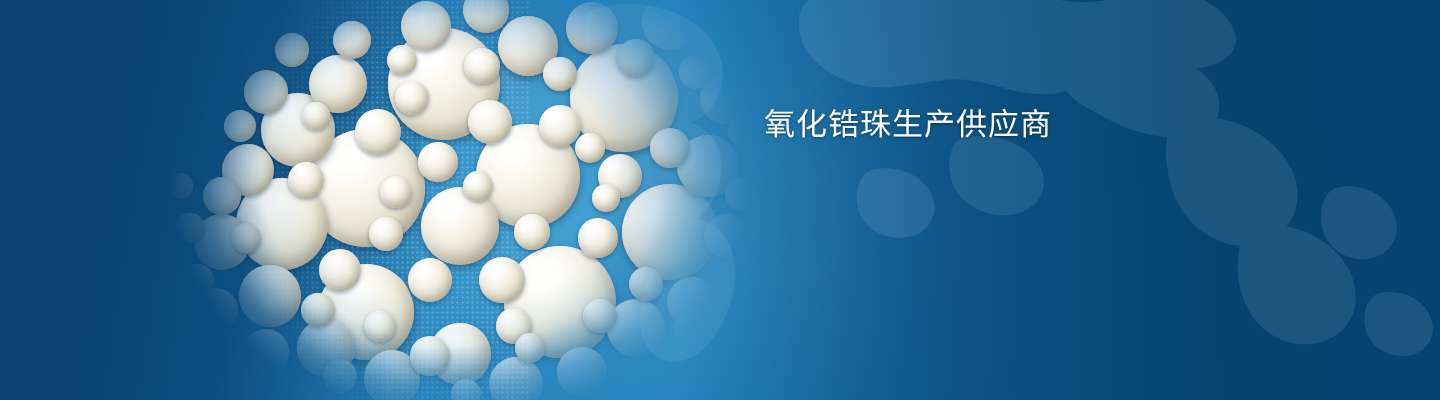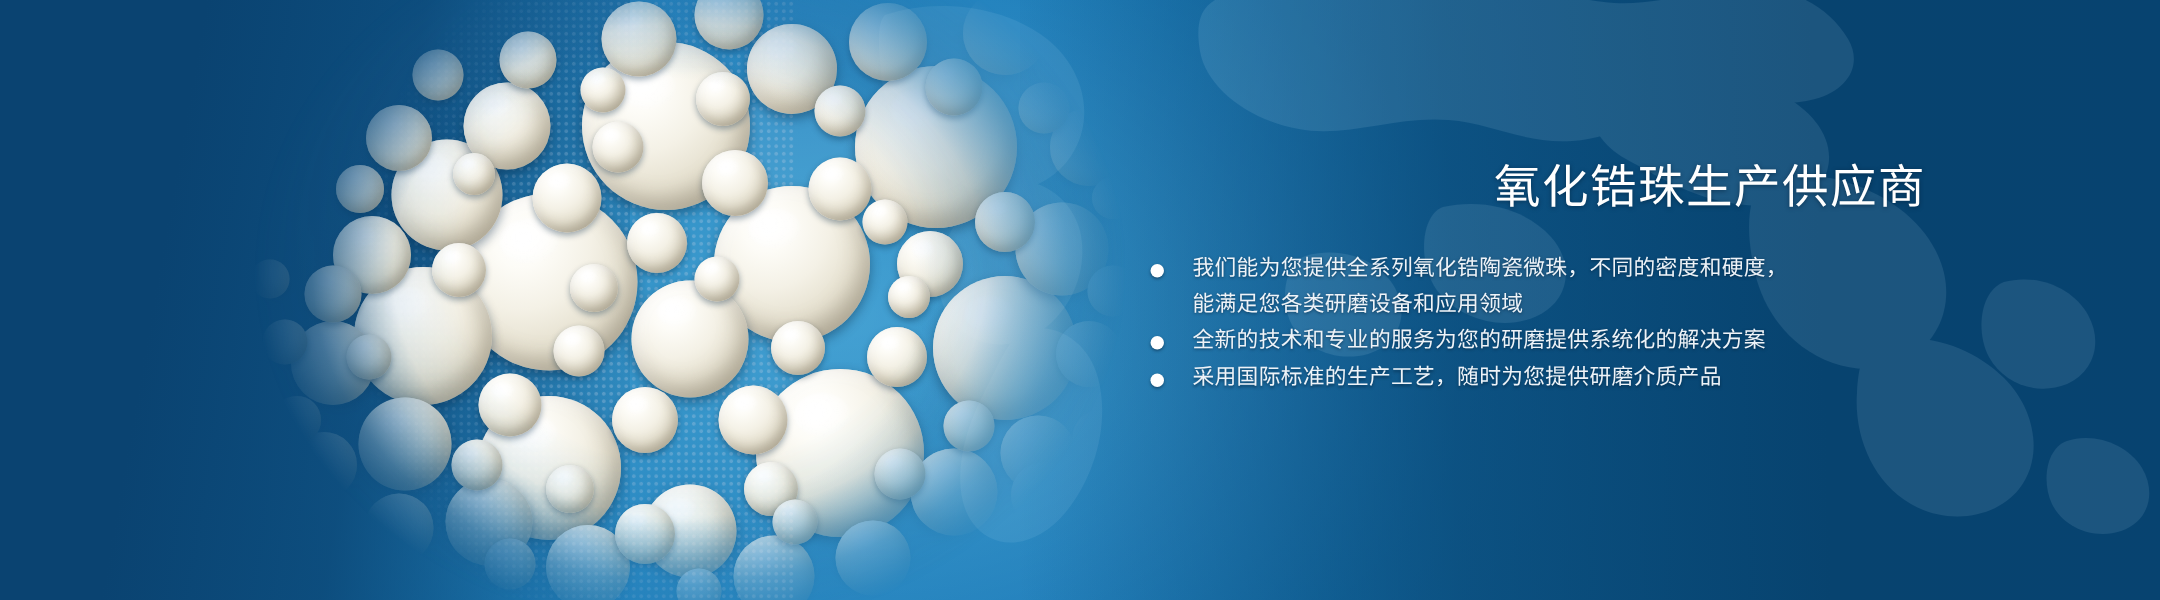--- a/index.html
+++ b/index.html
@@ -104,21 +104,20 @@
   }
   .headline{
     color:#ffffff;
     font-size:31px;
     line-height:42px;
     font-weight:normal;
     letter-spacing:1px;
     margin:0 0 22px 0;
     text-shadow:0 1px 3px rgba(3,28,50,0.55);
     white-space:nowrap;
-    text-align:right;
   }
   .bullets{ list-style:none; margin:0; padding:0; }
   .bullet{
     position:relative;
     padding-left:31px;
     color:#eef3f8;
     font-size:14.5px;
     line-height:23.5px;
     margin-bottom:1px;
     text-shadow:0 1px 2px rgba(3,28,50,0.6);
@@ -253,30 +252,15 @@
         <div class="bead sm" style="left: 598px; top: 138px; width: 28px; height: 28px;"></div>
         <div class="bead sm" style="left: 321px; top: 399px; width: 30px; height: 30px;"></div>
         <div class="bead sm" style="left: 84px; top: 384px; width: 28px; height: 28px;"></div>
         <div class="bead sm" style="left: 550px; top: 394px; width: 28px; height: 28px;"></div>
       </div>
     <div class="beads-tint"></div>
   </div>
 
   <div class="content">
     <h1 class="headline">氧化锆珠生产供应商</h1>
-    <ul class="bullets" id="bullet-list">
-        <li class="bullet">
-          <span class="dot"></span>
-          <span class="ln">我们能为您提供全系列氧化锆陶瓷微珠，不同的密度和硬度，</span>
-          <span class="ln">能满足您各类研磨设备和应用领域</span>
-        </li>
-        <li class="bullet">
-          <span class="dot"></span>
-          <span class="ln">全新的技术和专业的服务为您的研磨提供系统化的解决方案</span>
-        </li>
-        <li class="bullet">
-          <span class="dot"></span>
-          <span class="ln">采用国际标准的生产工艺，随时为您提供研磨介质产品</span>
-        </li>
-      </ul>
   </div>
 
 </div>
 
 </body></html>

